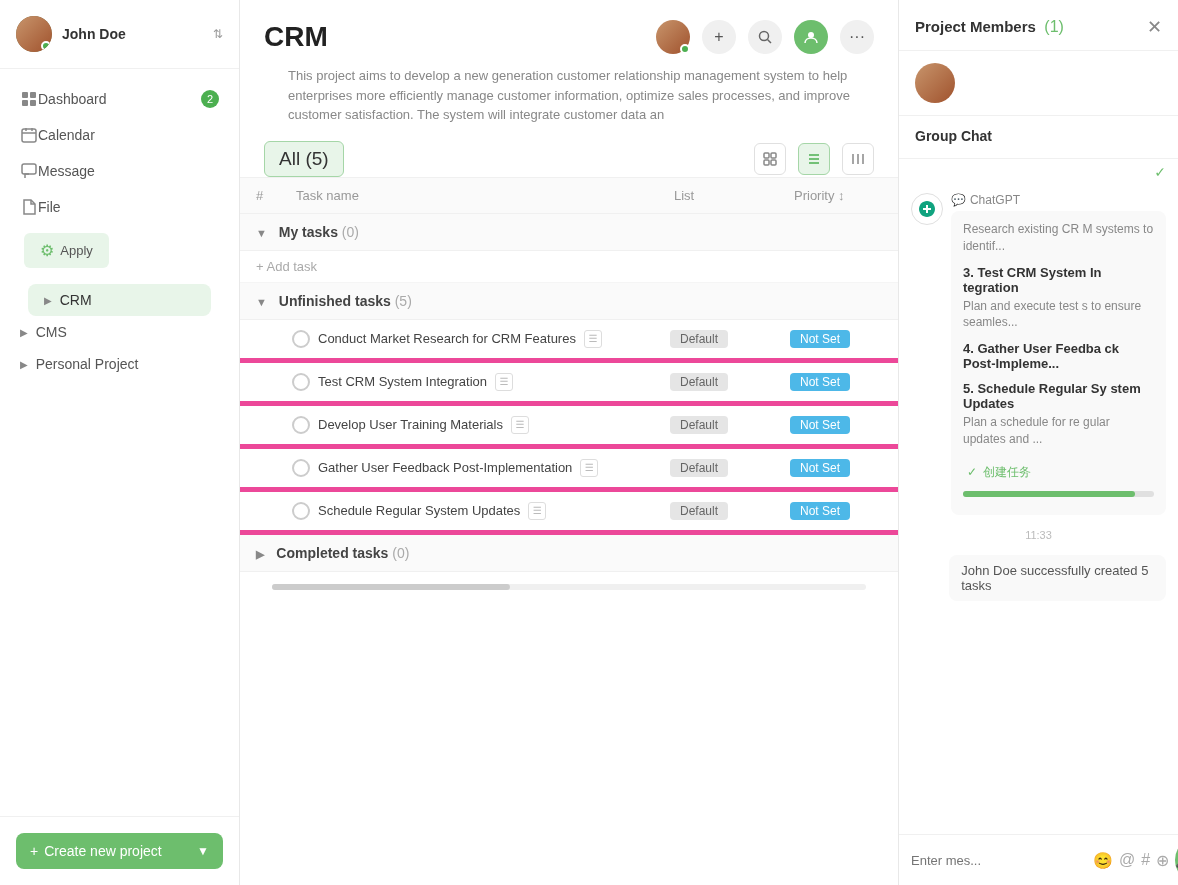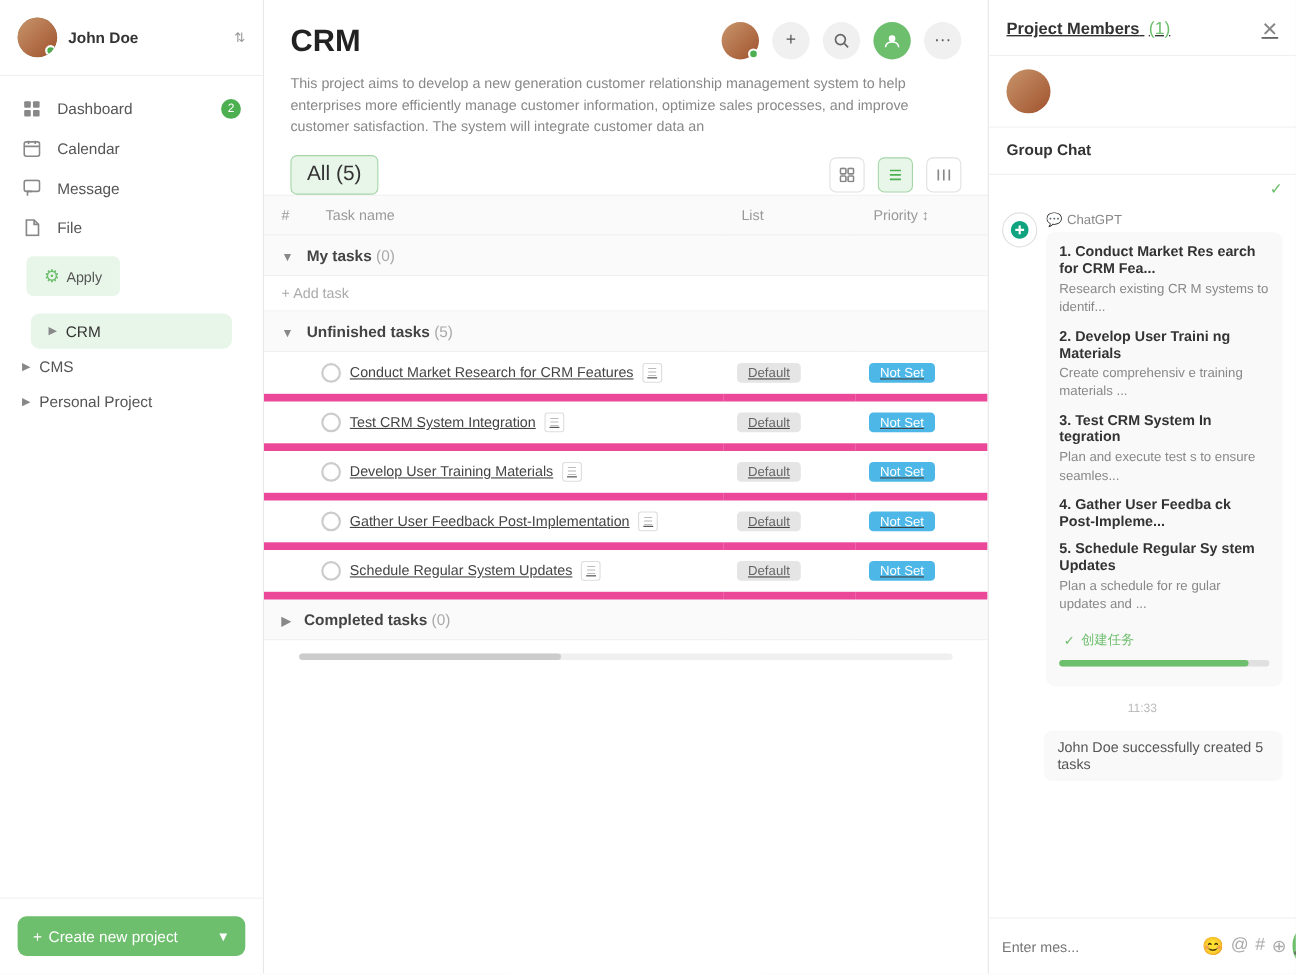--- a/index.html
+++ b/index.html
@@ -61,21 +61,21 @@
     .chevron-updown { color: #999; font-size: 12px; cursor: pointer; }
 
     .sidebar-nav {
       padding: 12px 0;
       flex: 1;
       overflow-y: auto;
     }
     .nav-item {
       display: flex;
       align-items: center;
-      gap: 14px;
+      gap: 0;
       padding: 9px 20px;
       color: #555;
       font-size: 14px;
       cursor: pointer;
       position: relative;
     }
     .nav-item .nav-icon { width: 18px; height: 18px; display: flex; align-items: center; justify-content: center; color: #888; }
     .nav-badge {
       margin-left: auto;
       background: #4caf50;
@@ -161,20 +161,21 @@
       font-size: 16px;
       border: none;
     }
     .icon-btn.active-user { background: #6dbe6d; color: white; }
     .project-desc {
       font-size: 13px;
       color: #888;
       line-height: 1.5;
       max-width: 600px;
       margin-bottom: 16px;
+      margin-left: 24px;
     }
     .tabs-toolbar {
       display: flex;
       align-items: center;
       gap: 12px;
       padding-bottom: 0;
     }
     .tab-btn {
       padding: 6px 14px;
       border: 1px solid #e0e0e0;
@@ -230,25 +231,24 @@
     .section-row .section-toggle { cursor: pointer; color: #888; margin-right: 8px; font-size: 11px; }
     .add-task-row td {
       padding: 8px 16px;
       font-size: 13px;
       color: #aaa;
       cursor: pointer;
       border-bottom: 1px solid #f5f5f5;
     }
     .task-row td {
       padding: 10px 12px;
-      border-bottom: 7px solid #ec4899;
+      border-bottom: 5px solid #ec4899;
       font-size: 13px;
       color: #444;
       vertical-align: middle;
-      text-decoration: underline;
     }
     .task-check {
       width: 18px;
       height: 18px;
       border-radius: 50%;
       border: 2px solid #ccc;
       display: inline-block;
       cursor: pointer;
       vertical-align: middle;
       margin-right: 8px;
@@ -295,21 +295,20 @@
       display: flex;
       flex-direction: column;
       height: 100%;
     }
     .panel-header {
       padding: 16px 16px 12px;
       display: flex;
       align-items: center;
       justify-content: space-between;
       border-bottom: 1px solid #f0f0f0;
-      text-decoration: underline;
     }
     .panel-title { font-size: 15px; font-weight: 600; color: #333; }
     .panel-count { color: #6dbe6d; margin-left: 4px; }
     .close-btn { background: none; border: none; cursor: pointer; font-size: 18px; color: #888; }
 
     .panel-members { padding: 12px 16px; border-bottom: 1px solid #f0f0f0; }
     .member-avatar {
       width: 40px;
       height: 40px;
       border-radius: 50%;
@@ -762,26 +761,21 @@
           <path d="M10 6 L10 14 M6 10 L14 10" stroke="white" stroke-width="2"></path>
         </svg>
       </div>
       <div class="chatgpt-msg-col">
         <div class="chatgpt-label">
           <span>💬</span>
           <span>ChatGPT</span>
         </div>
         <div class="task-list-msg">
           <div class="task-list-item">
-            <div class="task-list-item-title">1. Conduct Market Res earch for CRM Fea...</div>
             <div class="task-list-item-desc">Research existing CR M systems to identif...</div>
-          </div>
-          <div class="task-list-item">
-            <div class="task-list-item-title">2. Develop User Traini ng Materials</div>
-            <div class="task-list-item-desc">Create comprehensiv e training materials ...</div>
           </div>
           <div class="task-list-item">
             <div class="task-list-item-title">3. Test CRM System In tegration</div>
             <div class="task-list-item-desc">Plan and execute test s to ensure seamles...</div>
           </div>
           <div class="task-list-item">
             <div class="task-list-item-title">4. Gather User Feedba ck Post-Impleme...</div>
           </div>
           <div class="task-list-item">
             <div class="task-list-item-title">5. Schedule Regular Sy stem Updates</div>

